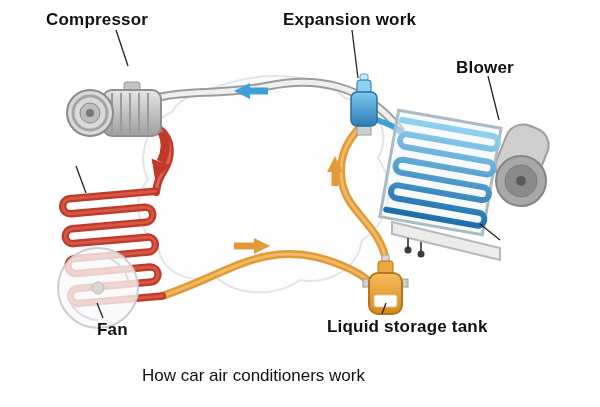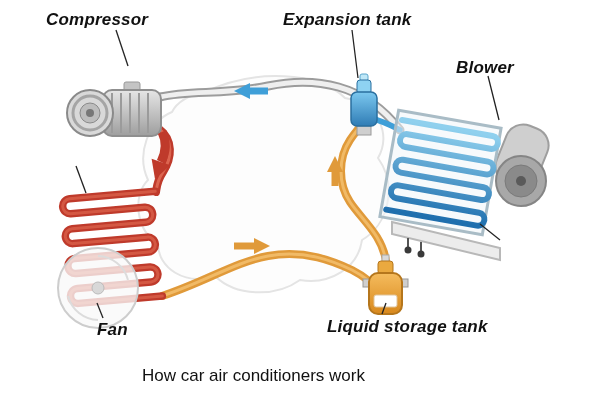--- a/index.html
+++ b/index.html
@@ -3,21 +3,21 @@
 <meta charset="utf-8">
 <style>
   html,body{margin:0;padding:0;background:#fff;}
   .stage{
     position:relative;width:600px;height:407px;background:#ffffff;overflow:hidden;
     font-family:"Liberation Sans", sans-serif;
   }
   .stage svg{position:absolute;left:0;top:0;}
   .lbl{
     position:absolute;font-size:17px;font-weight:600;color:#111;
-    white-space:nowrap;letter-spacing:.2px;font-style:italic;
+    white-space:nowrap;letter-spacing:.2px;
   }
   .caption{
     position:absolute;font-size:17px;font-weight:400;color:#111;white-space:nowrap;
   }
   
   .hot-s{stroke:var(--hot,#bf3a2b);}   .hot-f{fill:var(--hot,#bf3a2b);}
   .warm-s{stroke:var(--warm,#e09a3a);} .warm-f{fill:var(--warm,#e09a3a);}
   .cold-s{stroke:var(--cold,#3f9fd8);} .cold-f{fill:var(--cold,#3f9fd8);}
   .leader{stroke:#222;stroke-width:1.3;fill:none;}
 </style>
@@ -160,19 +160,19 @@
       <path class="leader" d="M352 30 L358 78"></path>
       <path class="leader" d="M488 76 L499 120"></path>
       <path class="leader" d="M76 166 L86 193"></path>
       <path class="leader" d="M500 240 L480 224"></path>
       <path class="leader" d="M103 318 L97 303"></path>
       <path class="leader" d="M382 314 L386 303"></path>
     </g>
   </svg>
 
   <div class="lbl" style="left:46px;top:10px">Compressor</div>
-  <div class="lbl" style="left:283px;top:10px">Expansion tank</div>
+  <div class="lbl" style="left:283px;top:10px">Expansion work</div>
   <div class="lbl" style="left:456px;top:58px">Blower</div>
   <div class="lbl" style="left:97px;top:320px">Fan</div>
   <div class="lbl" style="left:327px;top:317px">Liquid storage tank</div>
 
   <div class="caption" style="left:142px;top:366px">How car air conditioners work</div>
 </div>
 
 </body></html>

